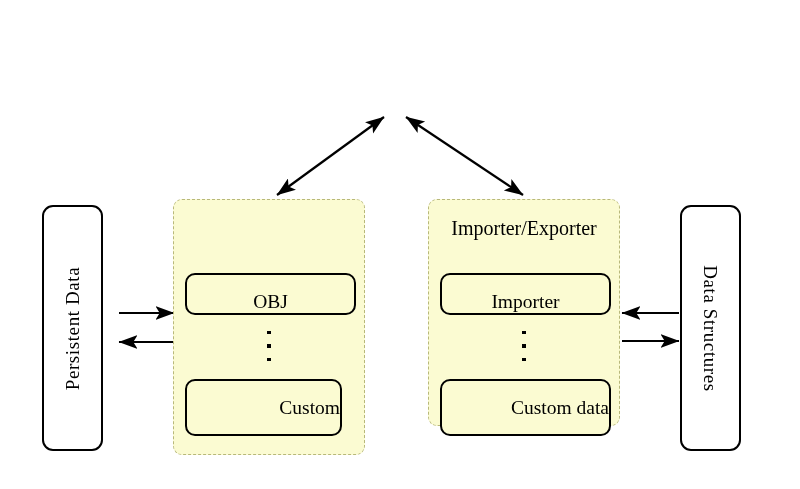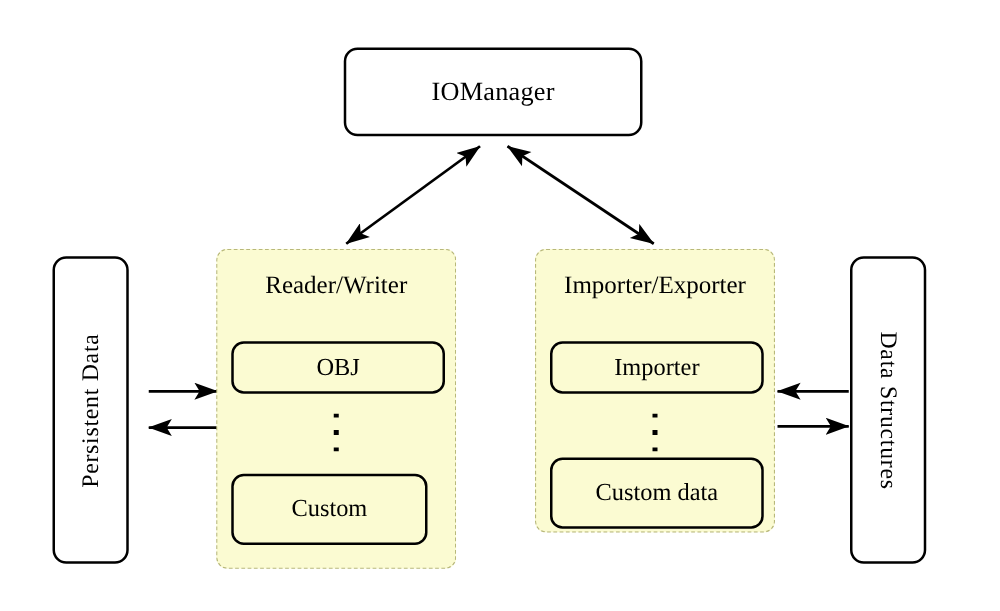--- a/index.html
+++ b/index.html
@@ -70,21 +70,21 @@
   }
 
   
   .inner-box {
     position: absolute;
     box-sizing: border-box;
     border: 2.4px solid #000000;
     border-radius: 10px;
     background: #fbfbd2;
     display: flex;
-    align-items: center;
+    align-items: flex-end;
     justify-content: center;
     text-align: center;
     font-size: 19.5px;
     line-height: 1.18;
     color: #000000;
   }
 
   
   .vdots {
     position: absolute;
@@ -144,35 +144,31 @@
 
     <g>
       <line x1="679" y1="313" x2="622" y2="313" stroke="#000000" stroke-width="2.2" marker-end="url(#ah)"></line>
     </g>
 
     <g>
       <line x1="622" y1="341" x2="679" y2="341" stroke="#000000" stroke-width="2.2" marker-end="url(#ah)"></line>
     </g>
   </svg>
 
-  <div class="node manager-box" style="left:275px; top:38px; width:239px; height:71px;">
-    <span>IOManager</span>
-  </div>
 
   <div class="node side-box" style="left:42px; top:205px; width:61px; height:246px;">
     <span class="side-label rot-ccw">Persistent Data</span>
   </div>
 
   <div class="node side-box" style="left:680px; top:205px; width:61px; height:246px;">
     <span class="side-label rot-cw">Data Structures</span>
   </div>
 
   <div class="group-panel" style="left:173px; top:199px; width:192px; height:256px;">
 
-    <div class="group-title" style="top:17px;">Reader/Writer</div>
 
     <div class="inner-box" style="left:11px; top:73px; width:171px; height:42px;">
       <span>OBJ</span>
     </div>
 
     <div class="vdots" style="left:0; right:0; margin:auto; width:4px; top:131px;">
       <i></i>
         <i></i>
         <i></i>
     </div>
@@ -189,18 +185,18 @@
     <div class="inner-box" style="left:11px; top:73px; width:171px; height:42px;">
       <span>Importer</span>
     </div>
 
     <div class="vdots" style="left:0; right:0; margin:auto; width:4px; top:131px;">
       <i></i>
         <i></i>
         <i></i>
     </div>
 
-    <div class="inner-box" style="left:11px; top:166px; width:171px; height:57px; gap:44px;">
+    <div class="inner-box" style="left:11px; top:179px; width:171px; height:57px; flex-direction:column;gap:44px;">
       <span>Custom data</span>
     </div>
   </div>
 
 </div>
 
 </body></html>

